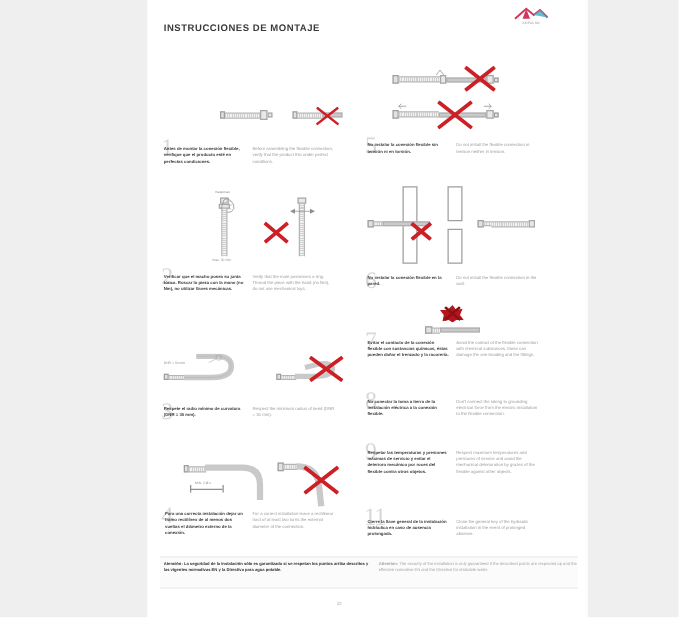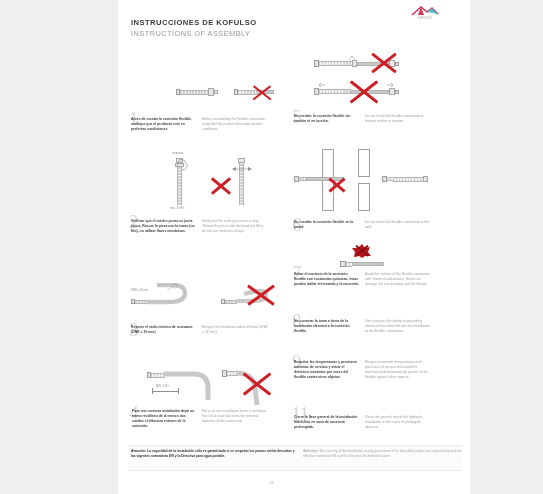--- a/index.html
+++ b/index.html
@@ -146,22 +146,21 @@
   <div class="logo">
     <svg width="34" height="11" viewBox="0 0 34 11">
       <path d="M4 10 L13 2 L19 7 L24 3 L30 9" fill="none" stroke="#d0385e" stroke-width="1.6"></path>
       <path d="M19 7 L24 3 L30 9 Z" fill="#3fb6c8" opacity=".85"></path>
       <path d="M10 10 L13 2 L16 10 Z" fill="#d0385e"></path>
     </svg>
     <div class="logo-text">KOFULSO</div>
   </div>
 
   <div class="header">
-    <h1>INSTRUCCIONES DE KOFULSO</h1>
-    <h2>INSTRUCTIONS OF ASSEMBLY</h2>
+    <h1>INSTRUCCIONES DE MONTAJE</h1>
   </div>
 
   <div class="block">
     <div class="dg">
       <div class="nut" style="left:176px; top:89px; width:4px; height:6px;"></div>
       <div class="hose" style="left:180px; top:89.5px; width:28px; height:5px;"></div>
       <div class="fitting" style="left:208px; top:88px; width:6px; height:8px;"></div>
       <div class="fitting" style="left:214px; top:90px; width:4px; height:4px;"></div>
     </div>
     <div class="dg">

